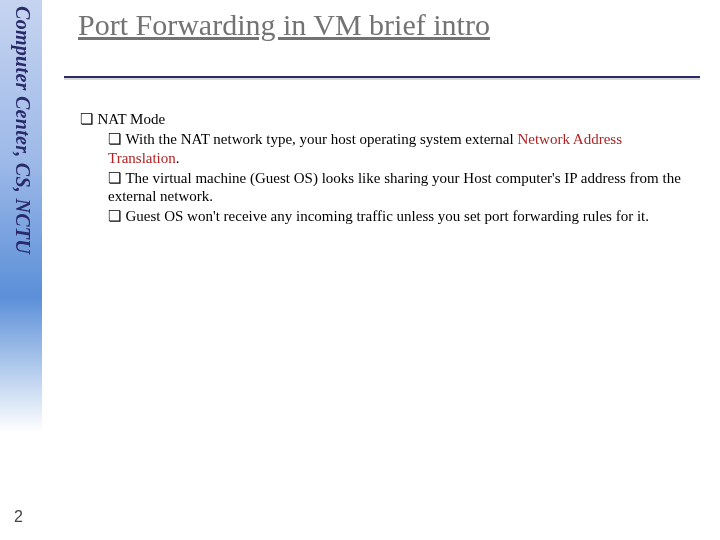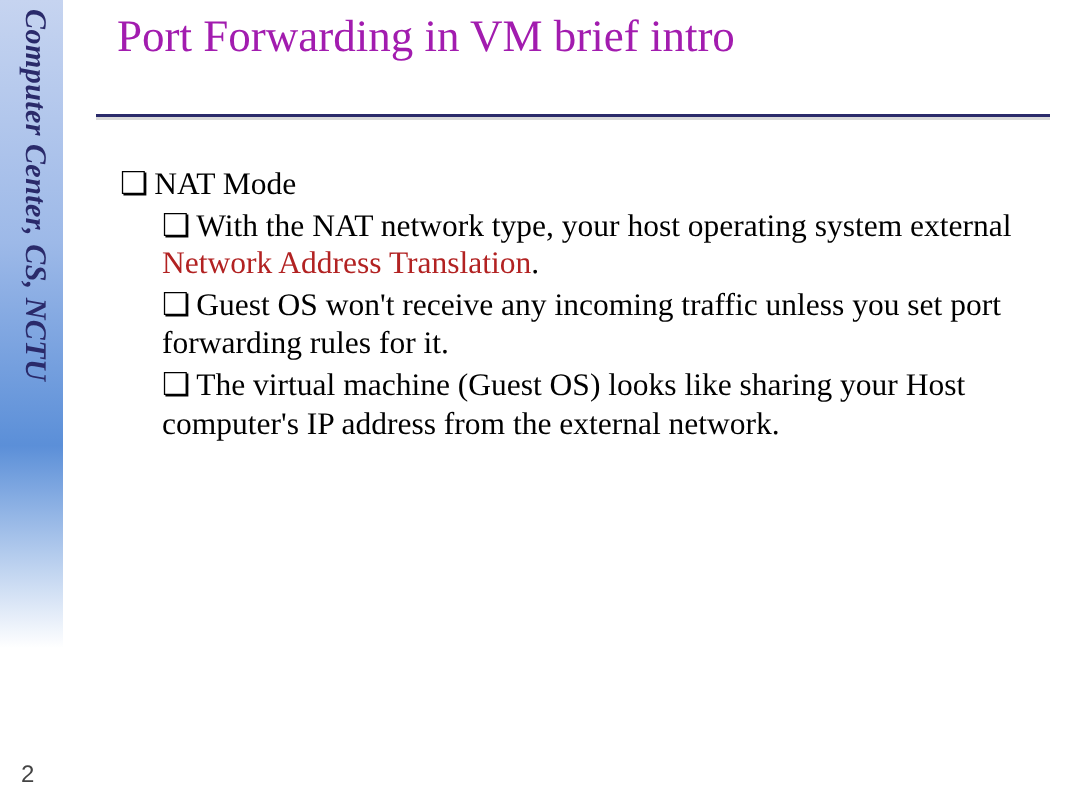--- a/index.html
+++ b/index.html
@@ -65,41 +65,42 @@
     font-family: Arial, Helvetica, sans-serif;
     font-size: 16px;
     color: #444;
   }
 
   .title {
     position: absolute;
     left: 78px;
     top: 8px;
     font-size: 30px;
-    color: #a21caf;
+    color: #737373;
     font-weight: normal;
     font-family: "Times New Roman", Times, serif;
+    text-decoration: underline;
   }
   .title-rule {
     position: absolute;
     left: 64px;
     right: 20px;
     top: 76px;
     height: 0;
     border-top: 2px solid #2a2a6a;
     box-shadow: 0 2px 0 rgba(0,0,0,0.15);
   }
 
   .content {
     position: absolute;
     left: 80px;
     top: 110px;
     right: 24px;
     font-family: "Times New Roman", Times, serif;
-    font-size: 21px;
+    font-size: 15px;
     line-height: 1.22;
     color: #000;
   }
 
   .b1 {
     margin-bottom: 2px;
   }
   .b2 {
     margin-left: 28px;
     margin-bottom: 2px;
@@ -132,21 +133,21 @@
 
     <div class="b1">
       <span class="bullet-mark">❏</span><span>NAT Mode</span>
     </div>
 
     <div class="b2">
       <span class="bullet-mark">❏</span><span>With the NAT network type, your host operating system external </span><span class="highlight">Network Address Translation</span><span>.</span>
     </div>
 
     <div class="b2">
-      <span class="bullet-mark">❏</span><span>Guest OS won't receive any incoming traffic unless you set port forwarding rules for it.</span>
+      <span class="bullet-mark">❏</span><span>The virtual machine (Guest OS) looks like sharing your Host computer's IP address from the external network.</span>
     </div>
 
     <div class="b2">
-      <span class="bullet-mark">❏</span><span>The virtual machine (Guest OS) looks like sharing your Host computer's IP address from the external network.</span>
+      <span class="bullet-mark">❏</span><span>Guest OS won't receive any incoming traffic unless you set port forwarding rules for it.</span>
     </div>
 
   </div>
 </div>
 
 </body></html>

